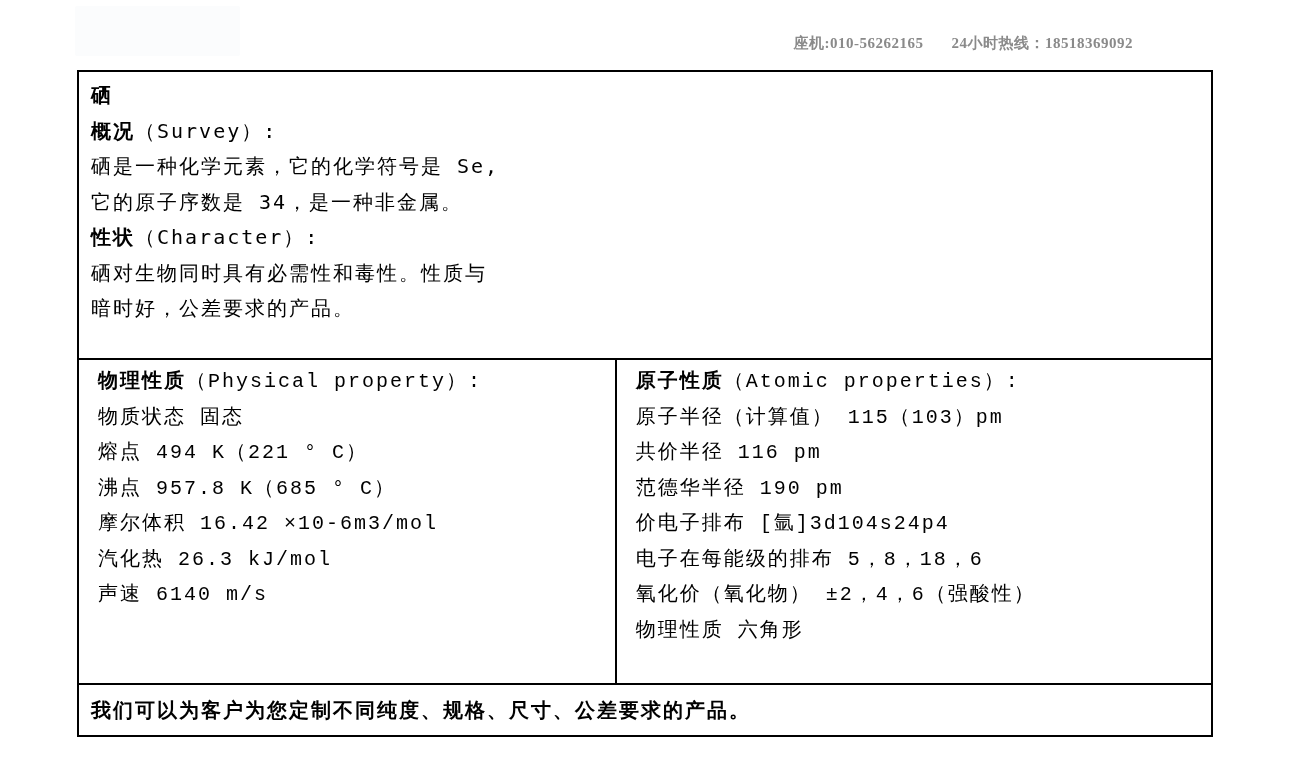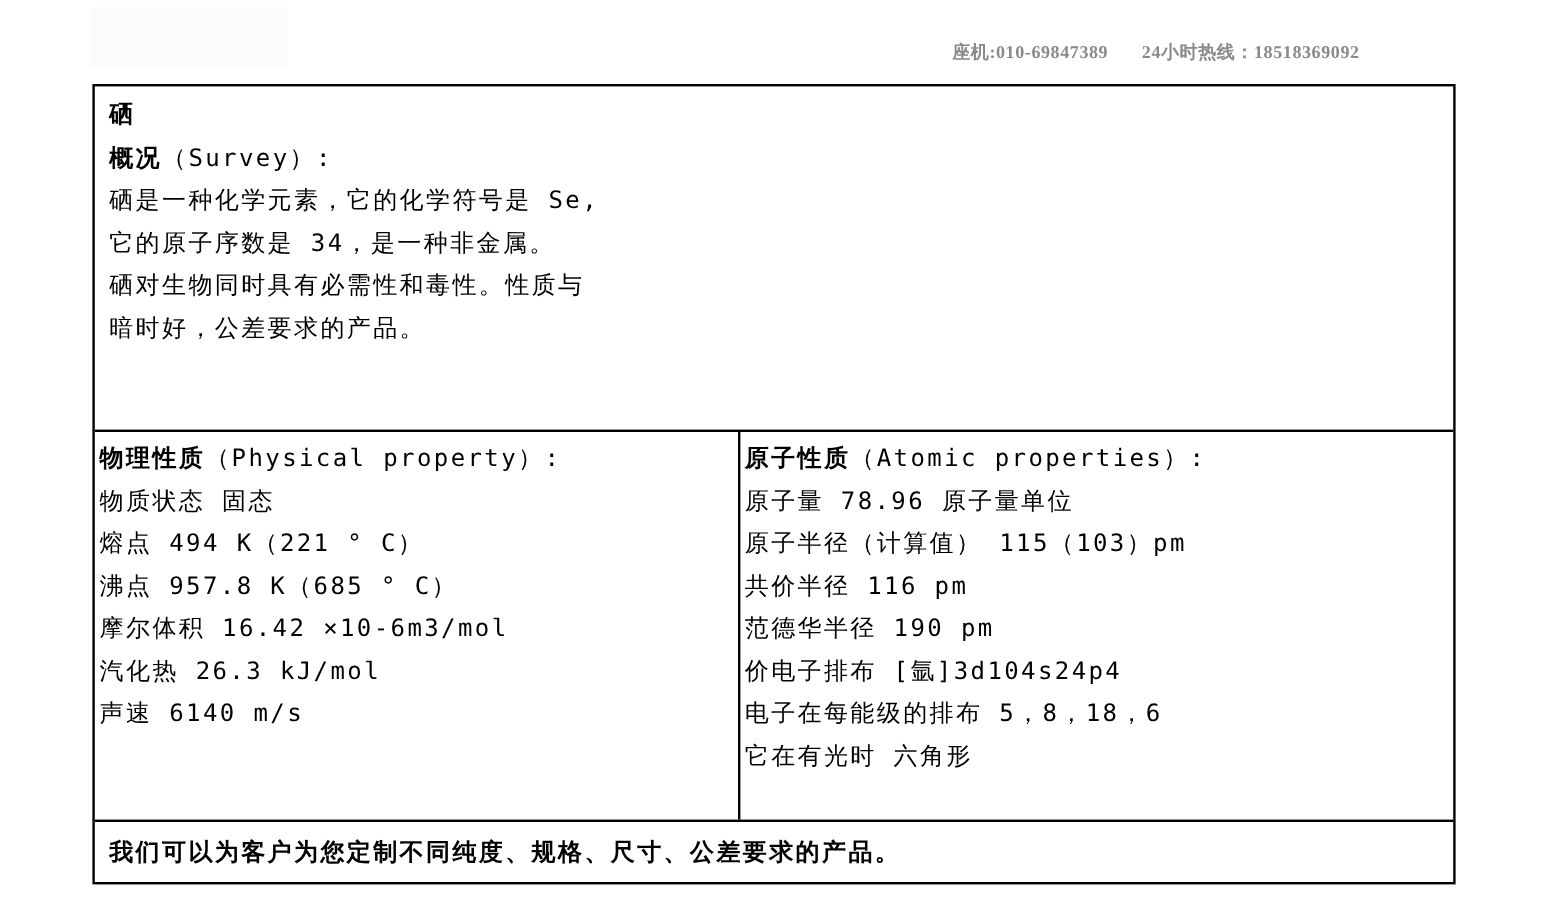--- a/index.html
+++ b/index.html
@@ -47,22 +47,23 @@
     height: 288px;
     padding: 6px 12px 0 12px;
     border-bottom: 2px solid #000000;
   }
   .cols {
     display: flex;
     height: 325px;
     border-bottom: 2px solid #000000;
   }
   .col {
-    padding: 4px 12px 0 4px;
+    padding: 4px 12px 0 19px;
     height: 100%;
+    font-family: Liberation Mono, monospace;
   }
   .col-left { width: 528px; }
   .col-right { width: 606px; border-left: 2px solid #000000; margin-left: 16px; }
   .footer-row {
     height: 48px;
     padding: 8px 12px 0 12px;
     font-weight: bold;
   }
   .line {
     font-size: 20px;
@@ -73,53 +74,54 @@
   .b { font-weight: bold; }
 </style>
 </head>
 <body>
 
 <div class="page">
 
   <div class="logo-mark"></div>
 
   <div class="contact">
-    <span>座机:010-69847389</span><span class="sep"></span><span>24小时热线：18518369092</span>
+    <span>座机:010-56262165</span><span class="sep"></span><span>24小时热线：18518369092</span>
   </div>
 
   <div class="info-table">
 
     <div class="section intro-section">
       <div class="line b">硒</div>
       <div class="line"><span class="b">概况</span><span>（Survey）:</span></div>
       <div class="line">硒是一种化学元素，它的化学符号是 Se,</div>
       <div class="line">它的原子序数是 34，是一种非金属。</div>
+      <div class="line"><span class="b">性状</span><span>（Character）:</span></div>
       <div class="line">硒对生物同时具有必需性和毒性。性质与</div>
       <div class="line">暗时好，公差要求的产品。</div>
     </div>
 
     <div class="cols">
       <div class="col col-left">
         <div class="line"><span class="b">物理性质</span><span>（Physical property）:</span></div>
         <div class="line">物质状态 固态</div>
         <div class="line">熔点 494 K（221 ° C）</div>
         <div class="line">沸点 957.8 K（685 ° C）</div>
         <div class="line">摩尔体积 16.42 ×10-6m3/mol</div>
         <div class="line">汽化热 26.3 kJ/mol</div>
         <div class="line">声速 6140 m/s</div>
       </div>
       <div class="col col-right">
         <div class="line"><span class="b">原子性质</span><span>（Atomic properties）:</span></div>
-        <div class="line">原子量 78.96 原子量单位</div>
         <div class="line">原子半径（计算值） 115（103）pm</div>
         <div class="line">共价半径 116 pm</div>
         <div class="line">范德华半径 190 pm</div>
         <div class="line">价电子排布 [氩]3d104s24p4</div>
         <div class="line">电子在每能级的排布 5，8，18，6</div>
-        <div class="line">它在有光时 六角形</div>
+        <div class="line">氧化价（氧化物） ±2，4，6（强酸性）</div>
+        <div class="line">物理性质 六角形</div>
       </div>
     </div>
 
     <div class="section footer-row">
       <div class="line">我们可以为客户为您定制不同纯度、规格、尺寸、公差要求的产品。</div>
     </div>
 
   </div>
 
 </div>

